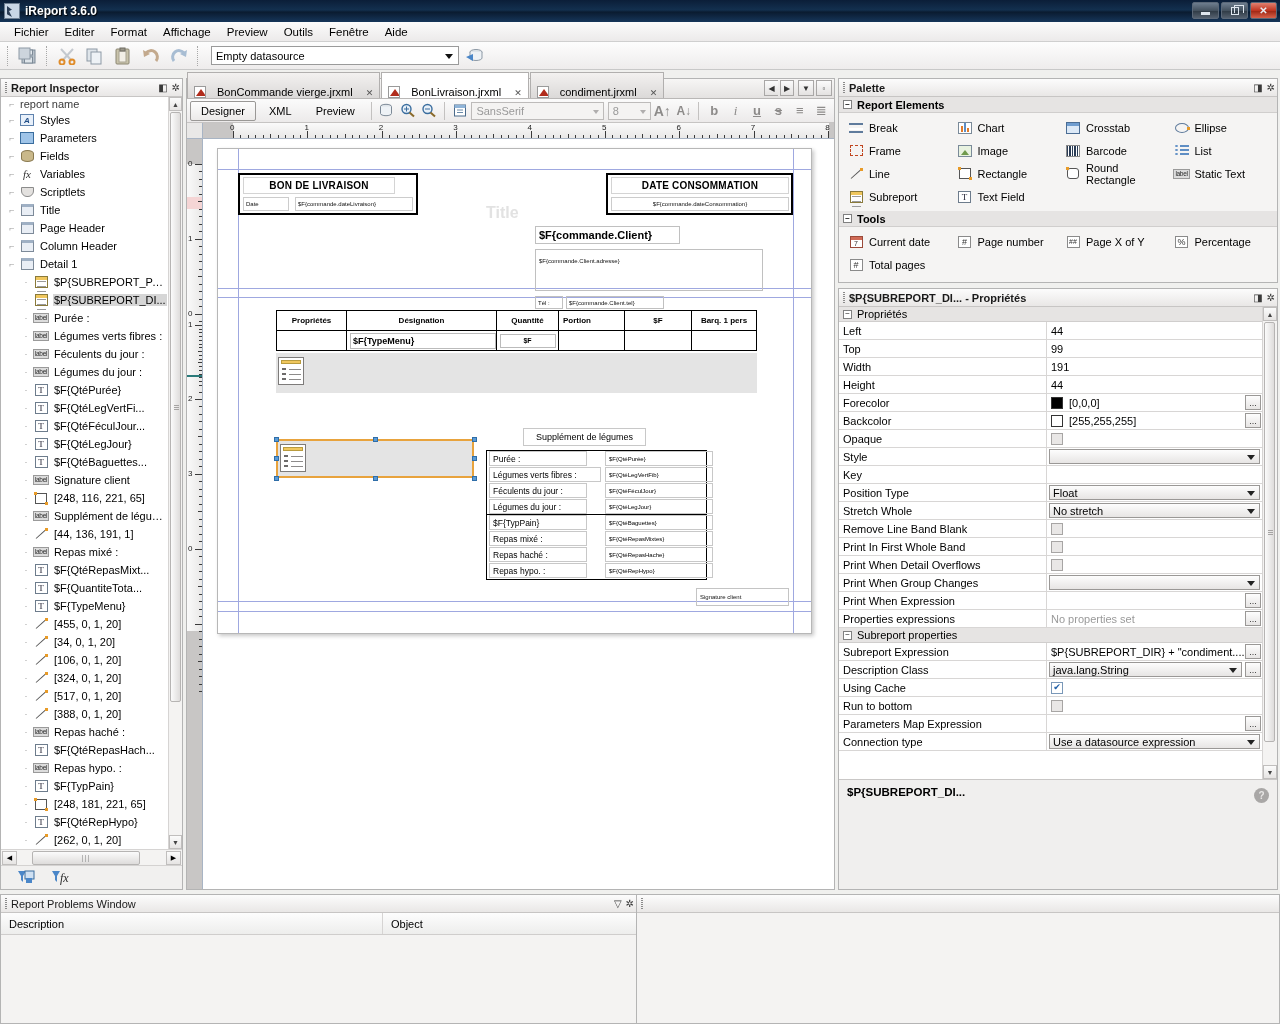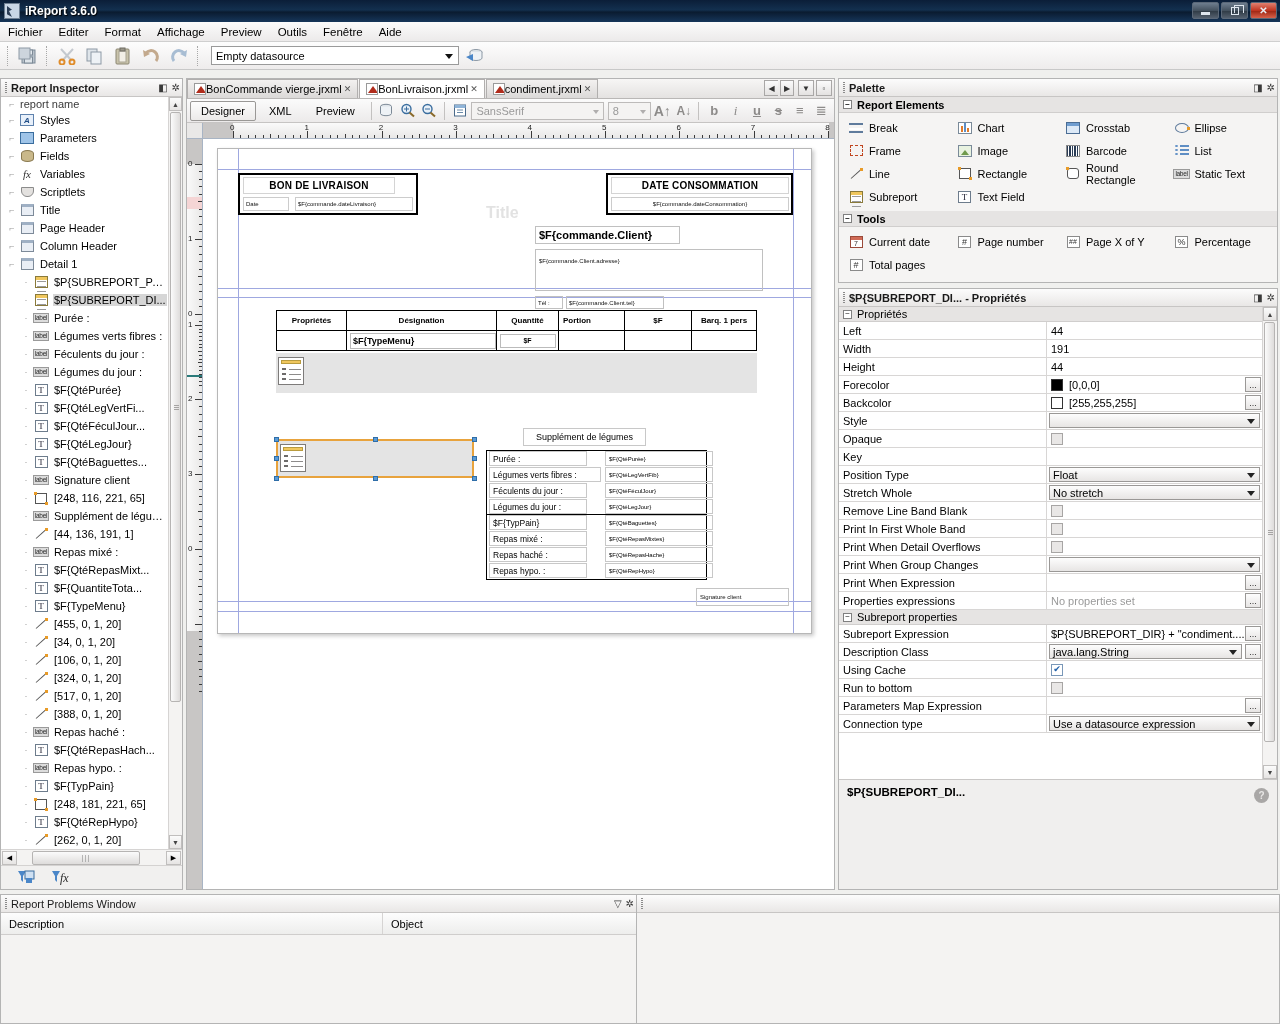--- a/index.html
+++ b/index.html
@@ -55,20 +55,21 @@
     content:""; position:absolute; left:2px; top:-3px; width:8px;height:7px;
     border:1px solid #dfe6ee; border-bottom:none;
   }
 
   
   .menubar {
     height: 20px;
     background: linear-gradient(to bottom, #fbfbfb, #eceaea);
     border-bottom: 1px solid #cfcfcf;
     display: flex; align-items: center;
+    padding-left: 6px;
   }
   .menu-item {
     padding: 2px 8px;
     font-size: 11.5px;
     color: #000;
     cursor: default;
   }
 
   
   .toolbar {
@@ -225,21 +226,21 @@
     width: 649px; height: 812px;
     background: #f1f0ef; border: 1px solid #b4b4b4;
     display: flex; flex-direction: column;
   }
   .tabstrip {
     height: 20px; background: linear-gradient(to bottom,#f7f6f5,#e4e2e1);
     border-bottom: 1px solid #b9b7b6;
     display: flex; align-items: flex-end; position: relative;
   }
   .tab {
-    height: 19px; display: flex; align-items: center; gap: 0;
+    height: 26px; display: flex; align-items: flex-end; gap: 11px;
     padding: 0 6px;
     background: linear-gradient(to bottom,#f3f1f0,#dbd9d8);
     border: 1px solid #b1afae; border-bottom: none;
     margin-right: 1px; font-size: 11px;
   }
   .tab.active { background: #ffffff; }
   .tab .tab-x { color: #555; font-size: 9px; margin-left: 2px; }
   .jr-icon {
     width: 12px; height: 12px; background: #ffffff; border: 1px solid #9a9a9a;
     position: relative; flex: none; overflow:hidden;
@@ -1543,20 +1544,26 @@
           <span>Propriétés</span>
         </div>
         <div id="prop-rows-1">
             <div class="prop-row">
               <div class="prop-name">Left</div>
               <div class="prop-val">
                 <span>44</span>
               </div>
             </div>
             <div class="prop-row">
+              <div class="prop-name">Top</div>
+              <div class="prop-val">
+                <span>99</span>
+              </div>
+            </div>
+            <div class="prop-row">
               <div class="prop-name">Width</div>
               <div class="prop-val">
                 <span>191</span>
               </div>
             </div>
             <div class="prop-row">
               <div class="prop-name">Height</div>
               <div class="prop-val">
                 <span>44</span>
               </div>
@@ -1568,35 +1575,35 @@
                 <span>[0,0,0]</span>
                 <span class="dots-btn">...</span>
               </div>
             </div>
             <div class="prop-row">
               <div class="prop-name">Backcolor</div>
               <div class="prop-val">
                 <span class="swatch" style="background:#ffffff"></span>
                 <span>[255,255,255]</span>
                 <span class="dots-btn">...</span>
+              </div>
+            </div>
+            <div class="prop-row">
+              <div class="prop-name">Opaque</div>
+              <div class="prop-val">
+                <span class="cbx dim"></span>
               </div>
             </div>
             <div class="prop-row">
               <div class="prop-name">Style</div>
               <div class="prop-val">
                 <span class="ddl">
                   <span></span>
                   <span class="ar"></span>
                 </span>
-              </div>
-            </div>
-            <div class="prop-row">
-              <div class="prop-name">Opaque</div>
-              <div class="prop-val">
-                <span class="cbx dim"></span>
               </div>
             </div>
             <div class="prop-row">
               <div class="prop-name">Key</div>
               <div class="prop-val">
                 <span></span>
               </div>
             </div>
             <div class="prop-row">
               <div class="prop-name">Position Type</div>

